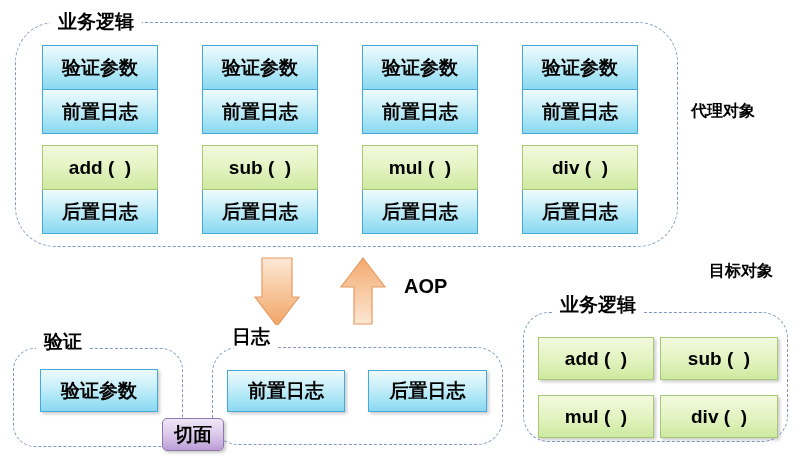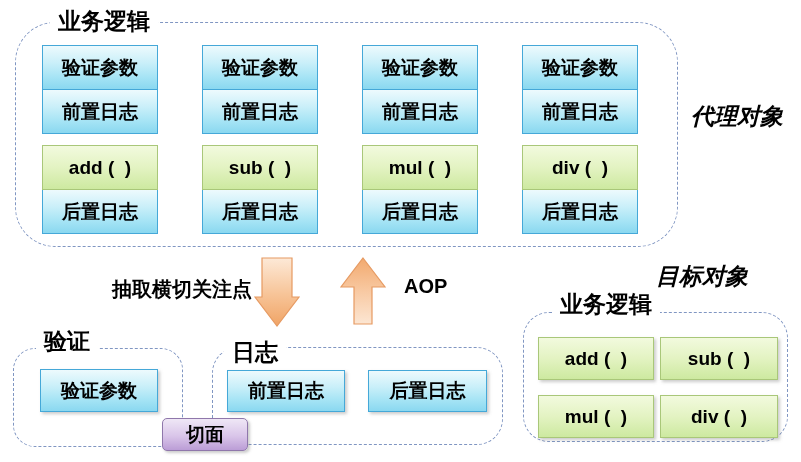--- a/index.html
+++ b/index.html
@@ -22,41 +22,40 @@
   .rect-proxy   { left: 15px;  top: 22px;  width: 663px; height: 225px; border-radius: 40px; }
   .rect-valid   { left: 13px;  top: 348px; width: 170px; height: 99px;  border-radius: 22px; }
   .rect-log     { left: 212px; top: 347px; width: 291px; height: 98px;  border-radius: 26px; }
   .rect-target  { left: 523px; top: 312px; width: 265px; height: 130px; border-radius: 26px; }
 
   
   .sec-label {
     position: absolute;
     background: #ffffff;
     padding: 0 8px;
-    font-size: 23px;
+    font-size: 19px;
     font-weight: bold;
     line-height: 23px;
     z-index: 3;
     white-space: nowrap;
   }
   .lbl-proxy  { left: 50px;  top: 10px;  }
   .lbl-valid  { left: 36px;  top: 330px; text-align: center; }
-  .lbl-log    { left: 224px; top: 325px; margin-top: 16px; }
+  .lbl-log    { left: 224px; top: 325px; }
   .lbl-target { left: 552px; top: 293px; }
 
   
   .side-label {
     position: absolute;
-    font-size: 23px;
+    font-size: 16px;
     font-weight: bold;
     white-space: nowrap;
-    font-style: italic;
   }
   .lbl-proxy-obj  { left: 691px; top: 101px; }
-  .lbl-target-obj { left: 656px; top: 261px; }
+  .lbl-target-obj { left: 709px; top: 261px; }
 
   
   .stack { position: absolute; top: 45px; width: 116px; }
   .cell {
     width: 116px;
     height: 45px;
     margin-top: -1px;
     display: flex;
     align-items: center;
     justify-content: center;
@@ -85,21 +84,21 @@
     font-size: 19px;
     font-weight: bold;
     white-space: pre;
     box-shadow: 2px 2px 3px rgba(110,110,110,0.35);
     z-index: 2;
   }
   
   .aspect-box {
     position: absolute;
     left: 162px; top: 418px;
-    width: 86px; height: 33px;
+    width: 62px; height: 33px;
     border: 1px solid #8f77ab;
     border-radius: 5px;
     background: linear-gradient(180deg, #efe7f6 0%, #d9c5e9 55%, #bb9dd6 100%);
     display: flex;
     align-items: center;
     justify-content: center;
     font-size: 19px;
     font-weight: bold;
     box-shadow: 2px 2px 3px rgba(110,110,110,0.35);
     z-index: 4;
@@ -145,21 +144,20 @@
     <div class="cell green">mul (  )</div>
     <div class="cell blue">后置日志</div>
   </div>
   <div class="stack" style="left:522px">
     <div class="cell blue">验证参数</div>
     <div class="cell blue">前置日志</div>
     <div class="cell green">div (  )</div>
     <div class="cell blue">后置日志</div>
   </div>
 
-  <div class="mid-label lbl-extract">抽取横切关注点</div>
 
   <svg class="arrow arrow-down" width="46" height="70" viewBox="0 0 46 70">
     <defs>
       <linearGradient id="gradDown" x1="0" y1="0" x2="0" y2="1">
         <stop offset="0" stop-color="#fde9d7"></stop>
         <stop offset="0.55" stop-color="#f7c396"></stop>
         <stop offset="1" stop-color="#f0a466"></stop>
       </linearGradient>
     </defs>
     <polygon points="8,1 38,1 38,40 45,40 23,69 1,40 8,40" fill="url(#gradDown)" stroke="#e69a62" stroke-width="1.2"></polygon>

